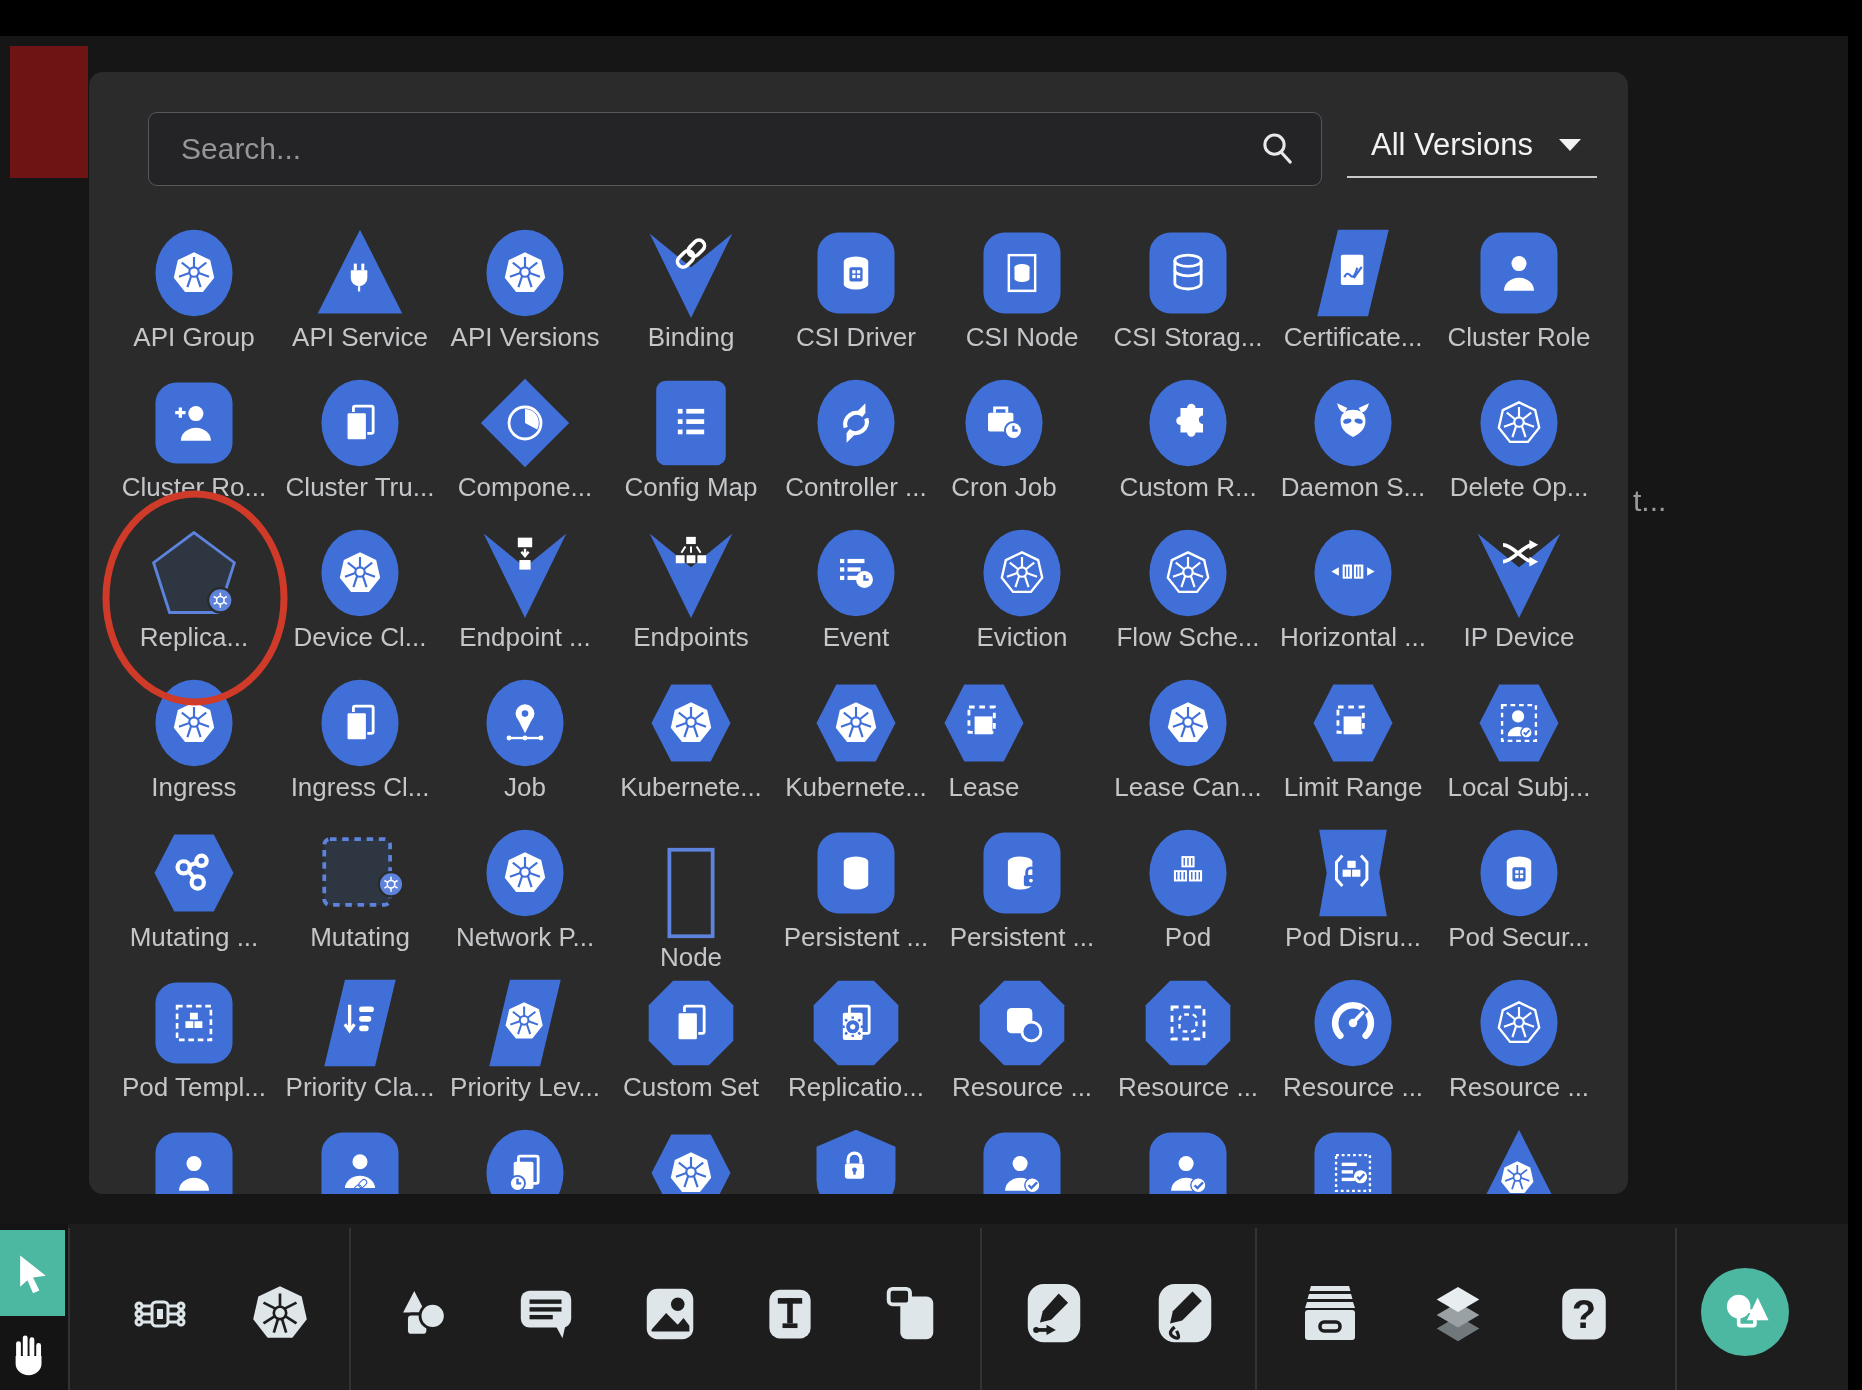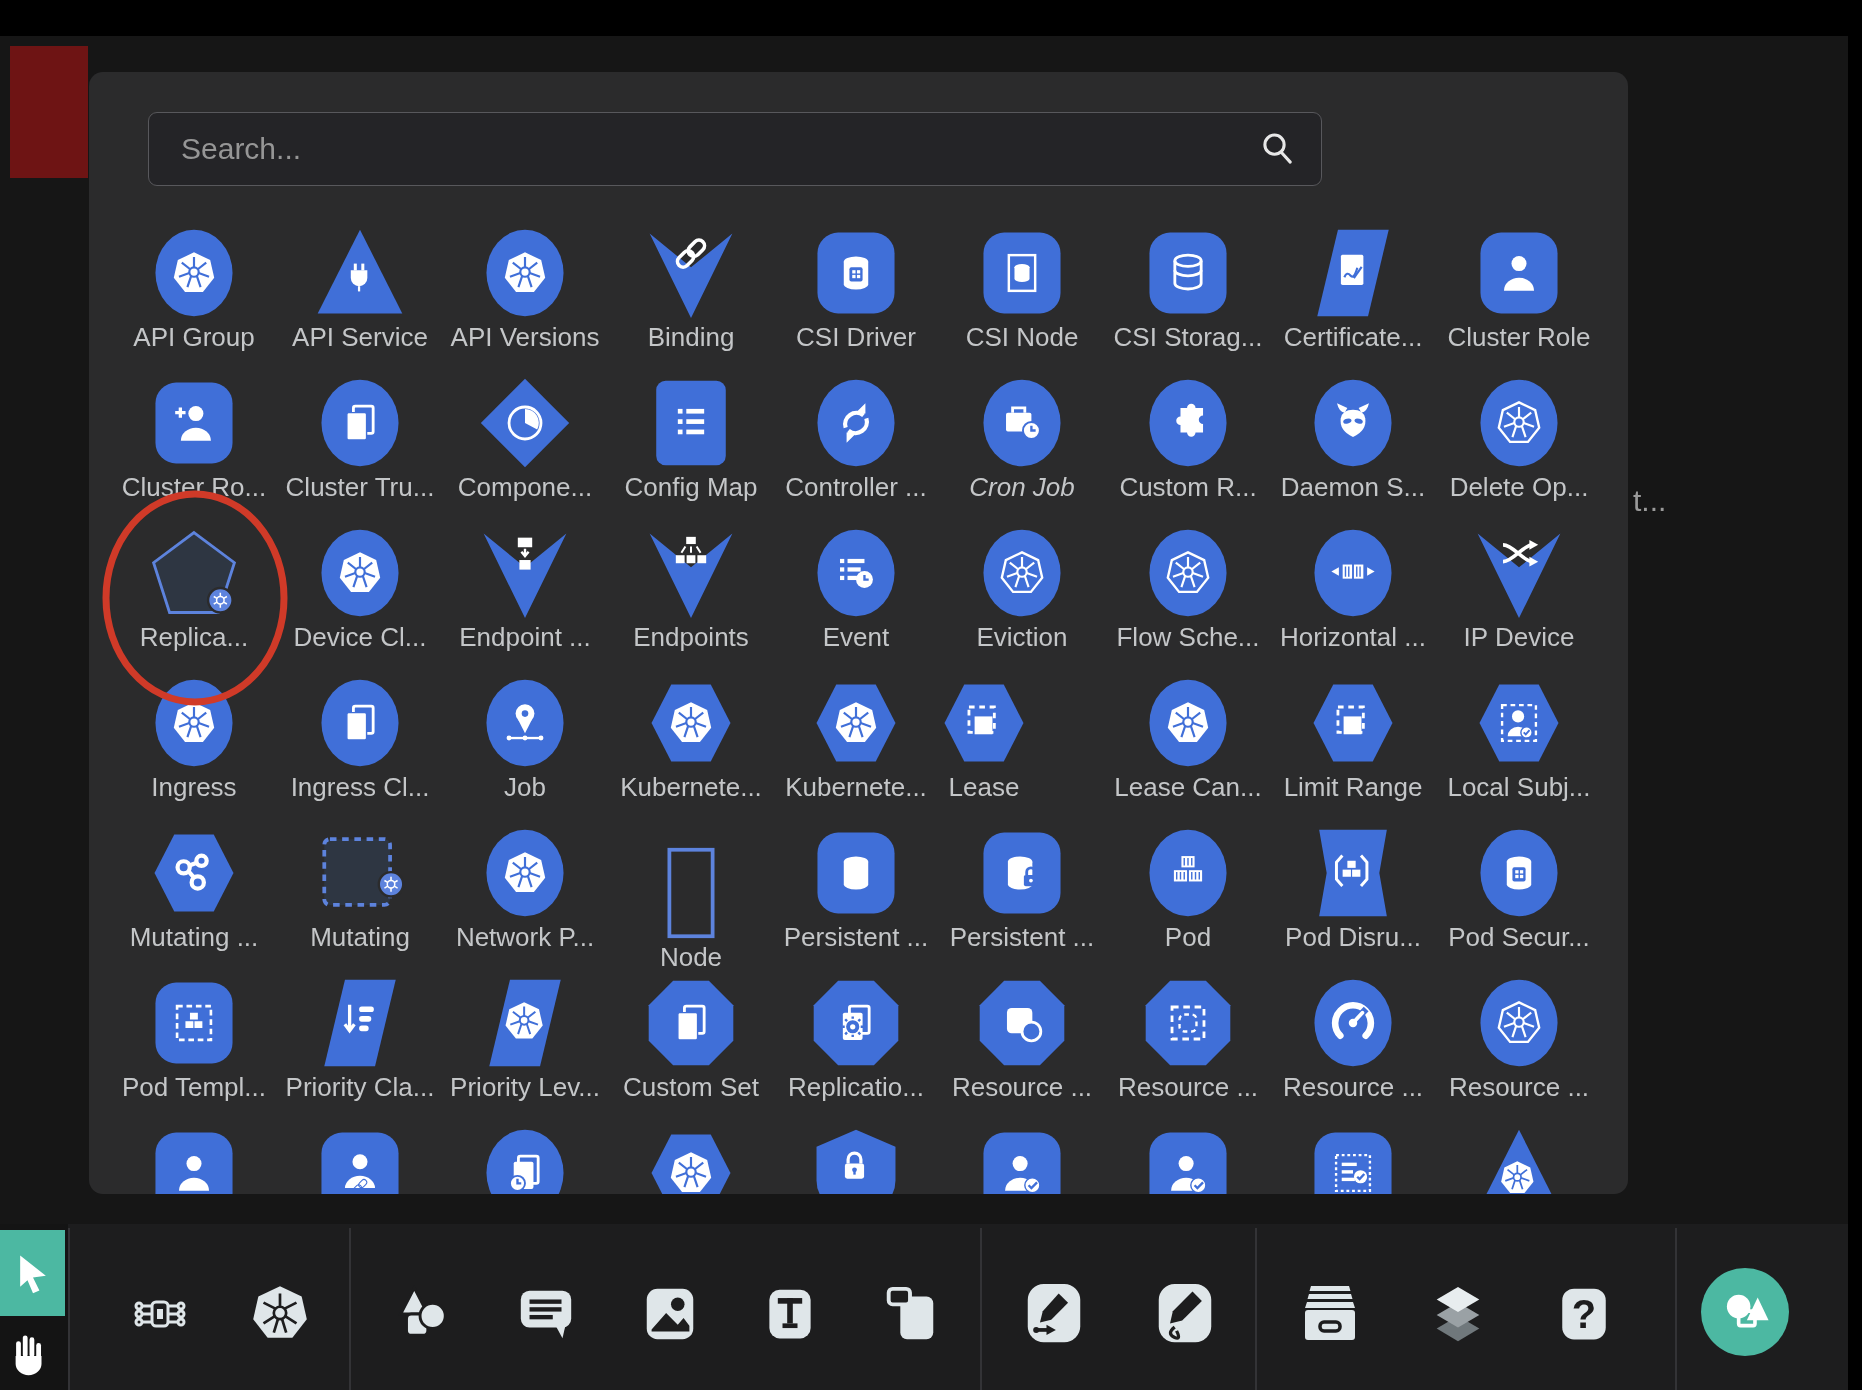--- a/index.html
+++ b/index.html
@@ -46,20 +46,26 @@
   <div class="panel">
 
     <div class="search">
       <input type="text" placeholder="Search..." style="">
       <svg class="mag" viewBox="0 0 48 48">
         <circle cx="20" cy="19" r="11" fill="none" stroke="#e8e8e8" stroke-width="3.5"></circle>
         <path d="M28 28 L38 39" stroke="#e8e8e8" stroke-width="3.5" stroke-linecap="round"></path>
       </svg>
     </div>
 
+    <div class="versions">
+      <span>All Versions</span>
+      <svg width="26" height="18" viewBox="0 0 26 18">
+          <polygon points="2,3 24,3 13,15" fill="#f2f2f2"></polygon>
+        </svg>
+    </div>
 
     <div id="grid">
         <div class="cell" style="left: 25px; top: 154px;">
           <svg class="shape-svg" viewBox="0 0 100 100">
             <ellipse cx="50" cy="50" rx="41" ry="46" fill="#406FD8"></ellipse>
             <g transform="translate(26,26)">
               <polygon points="24,2 41.2,10.3 45.5,29.1 33.5,44.1 14.5,44.1 2.5,29.1 6.8,10.3" fill="#fff"></polygon>
               <circle cx="24" cy="23" r="5" fill="none" stroke="#406FD8" stroke-width="2.3"></circle>
 <g stroke="#406FD8" stroke-width="2.3">
                 <path d="M24 18 V7 M28 20 L37 13 M29 24 L40 28 M27 27 L31 39 M21 27 L17 39 M19 24 L8 28 M20 20 L11 13"></path>
@@ -222,21 +228,21 @@
             <g transform="translate(26,26)">
               <g fill="none" stroke="#fff" stroke-width="4.5">
                 <path d="M13 29 a12 12 0 0 1 19 -13"></path>
                 <path d="M35 19 a12 12 0 0 1 -19 13"></path>
               </g>
               <path fill="#fff" d="M34 3 v11 h-11 z M14 45 v-11 h11 z"></path>
             </g>
           </svg>
           <div class="label">Controller ...</div>
         </div>
-        <div class="cell" style="left: 853px; top: 304px; font-style: italic;">
+        <div class="cell" style="left: 835px; top: 304px;">
           <svg class="shape-svg" viewBox="0 0 100 100">
             <ellipse cx="50" cy="50" rx="41" ry="46" fill="#406FD8"></ellipse>
             <g transform="translate(26,26)">
               <rect x="7" y="13" width="27" height="20" rx="2" fill="#fff"></rect>
               <path d="M14 13 v-5 h13 v5" stroke="#fff" stroke-width="3" fill="none"></path>
               <circle cx="34" cy="32" r="9" fill="#fff" stroke="#406FD8" stroke-width="2"></circle>
               <path d="M34 27 v5 h4.5" stroke="#406FD8" stroke-width="2.5" fill="none"></path>
             </g>
           </svg>
           <div class="label">Cron Job</div>

